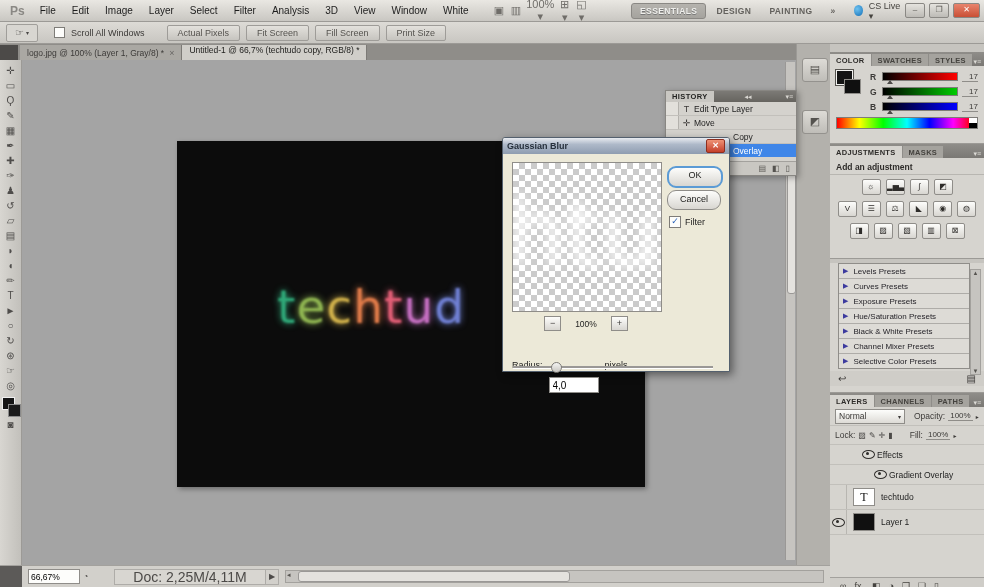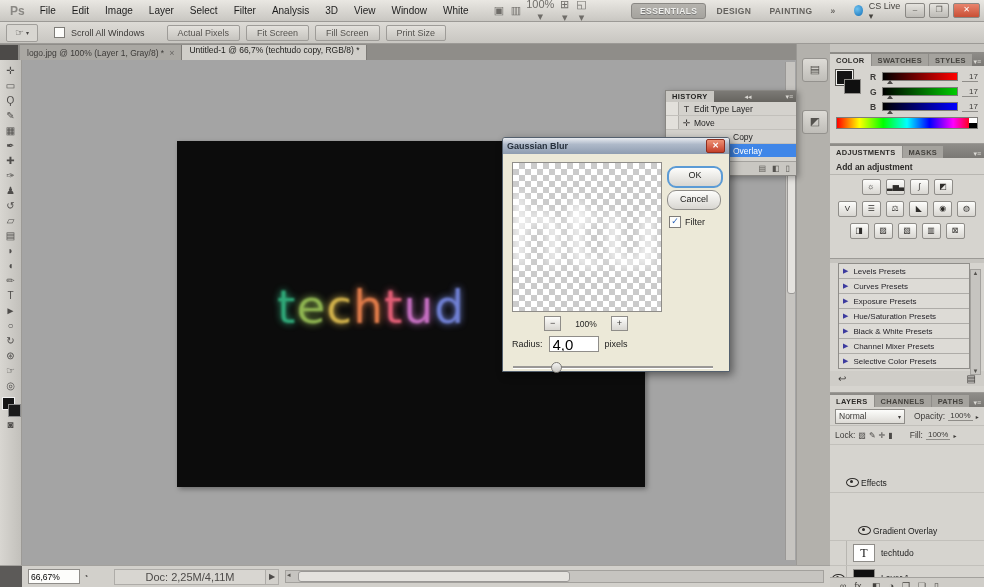--- a/index.html
+++ b/index.html
@@ -44,21 +44,21 @@
   #canvaswin{left:22px;top:60px;width:774px;height:505px;background:#a4a4a4;overflow:hidden;}
   #image{position:absolute;left:155px;top:81px;width:468px;height:346px;background:#0c0c0c;box-shadow:2px 2px 5px rgba(0,0,0,.35);}
   #logotext{position:absolute;left:100px;top:138px;font-size:47px;letter-spacing:1px;filter:blur(1.1px);font-family:"DejaVu Sans",sans-serif;}
   #logotext span{text-shadow:0 0 7px currentColor;}
   #vscroll{position:absolute;right:1px;top:2px;width:9px;height:498px;background:#c6c4c0;border-left:1px solid #9a9896;}
   #vthumb{position:absolute;left:1px;top:30px;width:7px;height:200px;background:#e4e2de;border:1px solid #9a9896;border-radius:3px;}
   
   #statusbar{left:0;top:565px;width:830px;height:22px;background:#d2d0cb;border-top:1px solid #a3a19d;display:flex;align-items:center;box-sizing:border-box;}
   #status-corner{width:22px;height:21px;background:#5c5a58;}
   #zoomfield{width:46px;height:13px;border:1px solid #8f8d89;background:#fdfdfb;font-size:8.5px;padding:0 2px;margin-left:6px;font-family:"Liberation Sans",sans-serif;}
-  #docinfo{width:150px;height:14px;border:1px solid #aeaca8;border-right:none;background:#d8d6d1;text-align:center;font-size:11px;color:#4c4a48;line-height:14px;margin-left:22px;}
+  #docinfo{width:150px;height:14px;border:1px solid #aeaca8;border-right:none;background:#d8d6d1;text-align:center;font-size:14px;color:#4c4a48;line-height:14px;margin-left:22px;}
   .sb-arrow{width:12px;height:16px;font-size:8px;text-align:center;line-height:16px;color:#4c4a48;}
   #hscroll{position:relative;height:11px;flex:1;margin:0 6px;background:#c6c4c0;border:1px solid #a3a19d;}
   #hthumb{position:absolute;left:12px;top:0;width:270px;height:9px;background:#e4e2de;border:1px solid #9a9896;border-radius:3px;}
   
   #history{left:665px;top:90px;width:130px;height:84px;background:#d4d2cd;border:1px solid #888682;box-shadow:2px 2px 6px rgba(0,0,0,.3);z-index:5;}
   #history-header{height:11px;background:linear-gradient(180deg,#7c7a76,#66645f);display:flex;align-items:center;}
   #history-tab{background:#c9c7c2;color:#232321;font-size:7.5px;font-weight:bold;padding:1px 6px;letter-spacing:.4px;}
   #history-header .hh-ico{margin-left:auto;color:#d8d6d1;font-size:7px;padding:0 3px;}
   .hrow{height:13px;display:flex;align-items:center;font-size:8.5px;border-bottom:1px solid #c2c0bb;}
   .hgut{width:13px;height:13px;border-right:1px solid #b4b2ad;background:#e2e0db;box-sizing:border-box;}
@@ -81,21 +81,21 @@
   #dlg-preview-text{position:absolute;left:-6px;top:18px;font-size:92px;color:rgba(255,255,255,.95);filter:blur(6px);font-family:"DejaVu Sans",sans-serif;}
   .zbtn{width:15px;height:13px;border:1px solid #8f8d89;background:linear-gradient(180deg,#fdfdfb,#d8d6d1);font-size:9px;text-align:center;line-height:12px;color:#3c3a38;}
   #dlg-zoomrow{position:absolute;left:9px;top:178px;width:148px;display:flex;justify-content:center;align-items:center;gap:14px;font-size:8.5px;}
   .xpbtn{position:absolute;left:164px;width:52px;height:18px;border:1px solid #8f8d89;border-radius:9px;
          background:linear-gradient(180deg,#fdfdfb,#d8d6d1);font-size:9px;text-align:center;line-height:17px;color:#1d1d1b;}
   #dlg-ok{top:28px;border:2px solid #5b9bd5;line-height:15px;}
   #dlg-cancel{top:52px;}
   #dlg-previewcb{position:absolute;left:166px;top:78px;display:flex;align-items:center;gap:4px;font-size:9px;}
   .cb-checked{width:10px;height:10px;border:1px solid #7e7c78;background:#fdfdfb;color:#2a62b8;font-size:9px;line-height:9px;text-align:center;}
   #dlg-radiusrow{position:absolute;left:9px;top:198px;display:flex;align-items:center;gap:6px;font-size:9px;}
-  #radius-input{width:42px;height:14px;border:1px solid #8f8d89;background:#fff;font-size:15px;padding:0 3px;font-family:"Liberation Sans",sans-serif;}
+  #radius-input{width:42px;height:14px;border:1px solid #8f8d89;background:#fff;font-size:10px;padding:0 3px;font-family:"Liberation Sans",sans-serif;margin-top:41px;}
   #dlg-slider{position:absolute;left:10px;top:224px;width:200px;height:10px;}
   #slider-track{position:absolute;left:0;top:4px;width:200px;height:2px;background:#9a9896;border-bottom:1px solid #fff;}
   #slider-thumb{position:absolute;left:38px;top:0;width:9px;height:9px;background:linear-gradient(180deg,#f4f4f2,#c8c6c1);
                 border:1px solid #7e7c78;border-radius:50%;}
   
   #dockstrip{left:796px;top:44px;width:34px;height:521px;background:#b3b1ac;border-left:1px solid #9c9a96;}
   .dockbtn{position:absolute;left:5px;width:24px;height:22px;border:1px solid #94928e;border-radius:3px;
            background:linear-gradient(180deg,#dddbd6,#bfbdb8);text-align:center;line-height:21px;font-size:11px;color:#55534f;}
   
   #rightcol{left:830px;top:44px;width:154px;height:543px;background:#c6c4bf;}
@@ -143,21 +143,21 @@
   .lthumb{width:22px;height:18px;border:1px solid #8f8d89;margin:0 6px;box-sizing:border-box;}
   .lthumb.checker{background-color:#fff;
         background-image:linear-gradient(45deg,#c4c4c4 25%,transparent 25%,transparent 75%,#c4c4c4 75%),
                          linear-gradient(45deg,#c4c4c4 25%,transparent 25%,transparent 75%,#c4c4c4 75%);
         background-size:6px 6px;background-position:0 0,3px 3px;}
   .lthumb.text{background:#fff;text-align:center;line-height:16px;font-family:"Liberation Serif",serif;font-size:12px;color:#111;}
   .lthumb.black{background:#101010;}
   .layerrow.sel{background:#3f86e8;color:#fff;}
   .layerrow.sel .eyebox{border-right-color:#2f6ec4;}
   .fxbadge{margin-left:auto;padding-right:4px;font-size:8px;font-style:italic;}
-  .sub{padding-left:0;height:19px;margin-top:28px;}
+  .sub{padding-left:16px;height:19px;}
   #layers-footer{position:absolute;bottom:0;left:0;right:0;height:16px;background:#cfcdc8;border-top:1px solid #a3a19d;
                  display:flex;align-items:center;gap:8px;padding:0 10px;font-size:9px;color:#45433f;}
 </style>
 </head>
 <body>
 
 <div id="app">
 
   <div id="menubar" class="abs">
     <span style="font-weight:bold;color:#8a8884;font-size:12px;padding:0 6px;">Ps</span>

